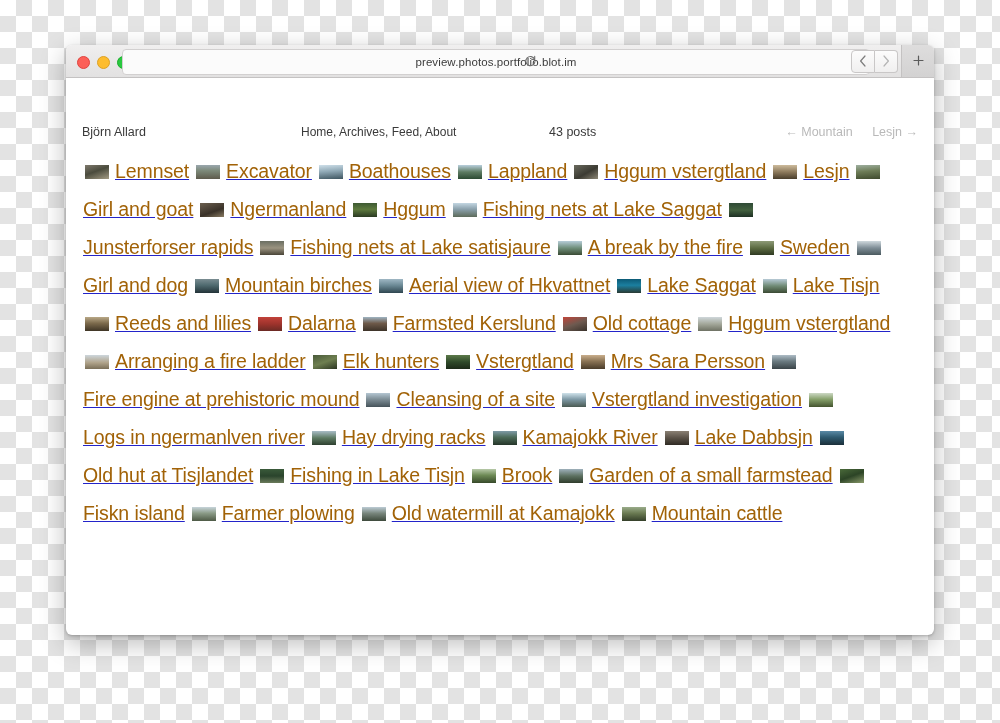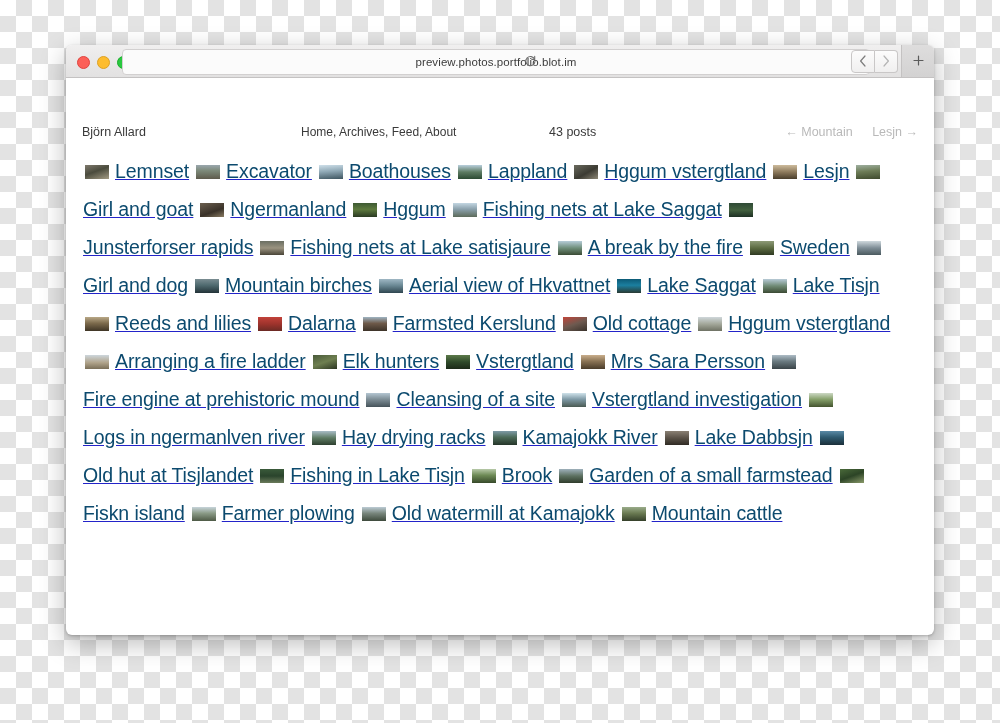--- a/index.html
+++ b/index.html
@@ -196,21 +196,21 @@
     margin-right: 6px;
     margin-left: 2px;
     border: 0;
     background-size: cover;
     background-position: center;
     position: relative;
     overflow: hidden;
   }
   .plink {
     font-size: 19.5px;
-    color: #0c4a6e;
+    color: #a16207;
     text-decoration: underline;
     text-decoration-color: #2323c9;
     font-family: "Liberation Sans", sans-serif;
     letter-spacing: -0.1px;
     margin-right: 5px;
     cursor: pointer;
     white-space: nowrap;
   }
   .plink:first-of-type { }
 

